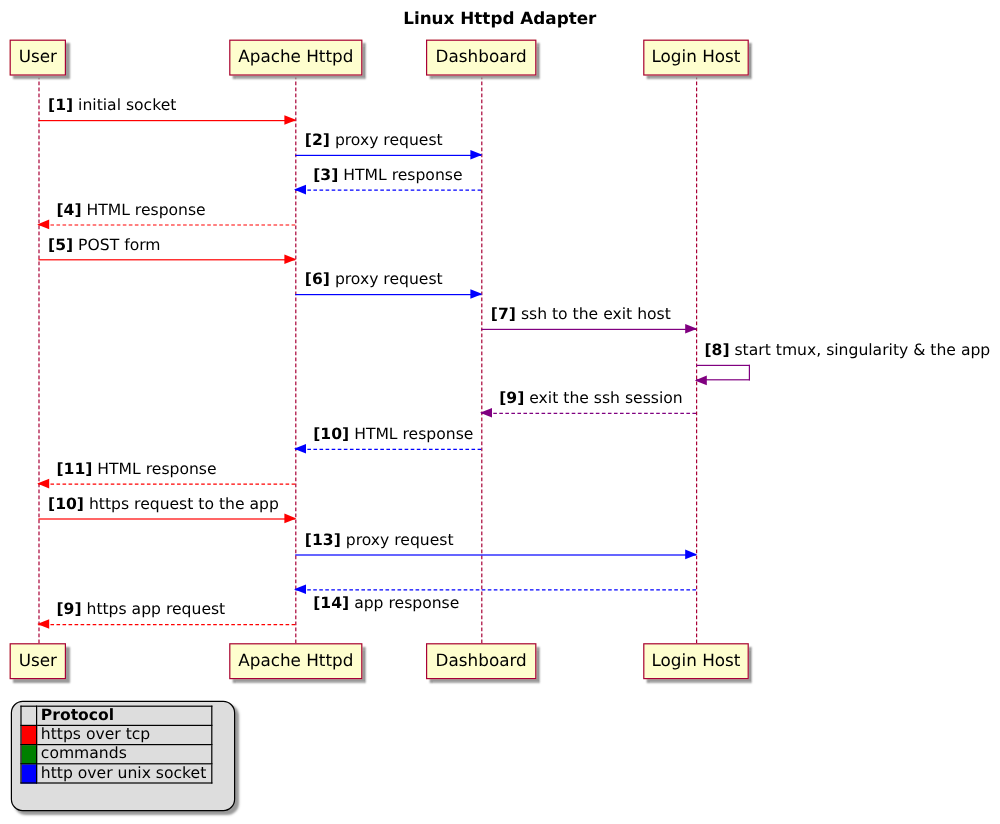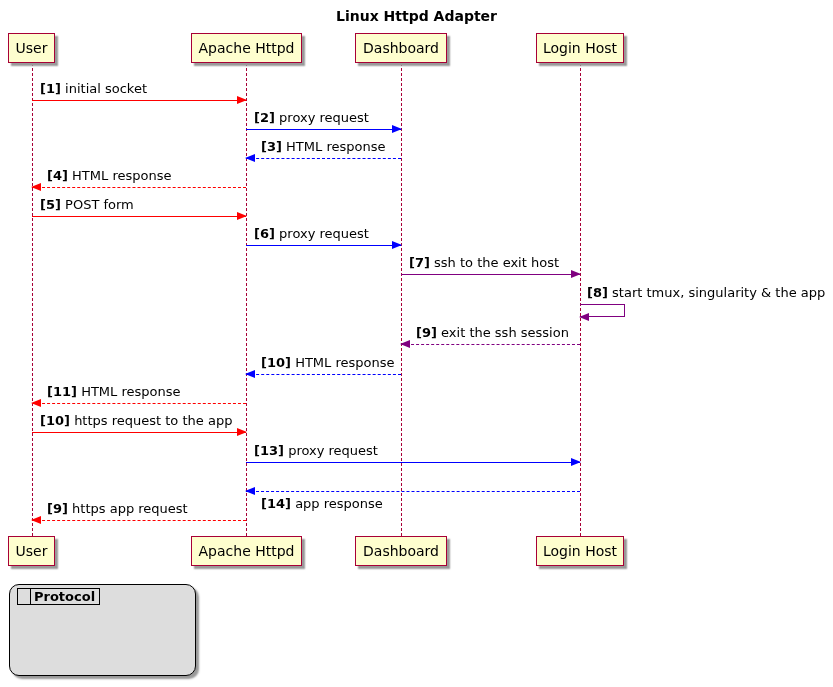--- a/index.html
+++ b/index.html
@@ -201,15 +201,27 @@
     </div>
 </div>
 
 <div class="legend">
   <table>
     <tbody>
         <tr>
       <td class="sw"></td>
       <th>Protocol</th>
     </tr>
+    <tr>
+      <td class="sw" style="background-color: rgb(255, 0, 0);"></td>
+      <td>https over tcp</td>
+    </tr>
+    <tr>
+      <td class="sw" style="background-color: rgb(0, 128, 0);"></td>
+      <td>commands</td>
+    </tr>
+    <tr>
+      <td class="sw" style="background-color: rgb(0, 0, 255);"></td>
+      <td>http over unix socket</td>
+    </tr>
   </tbody>
     </table>
 </div>
 
 </body></html>

